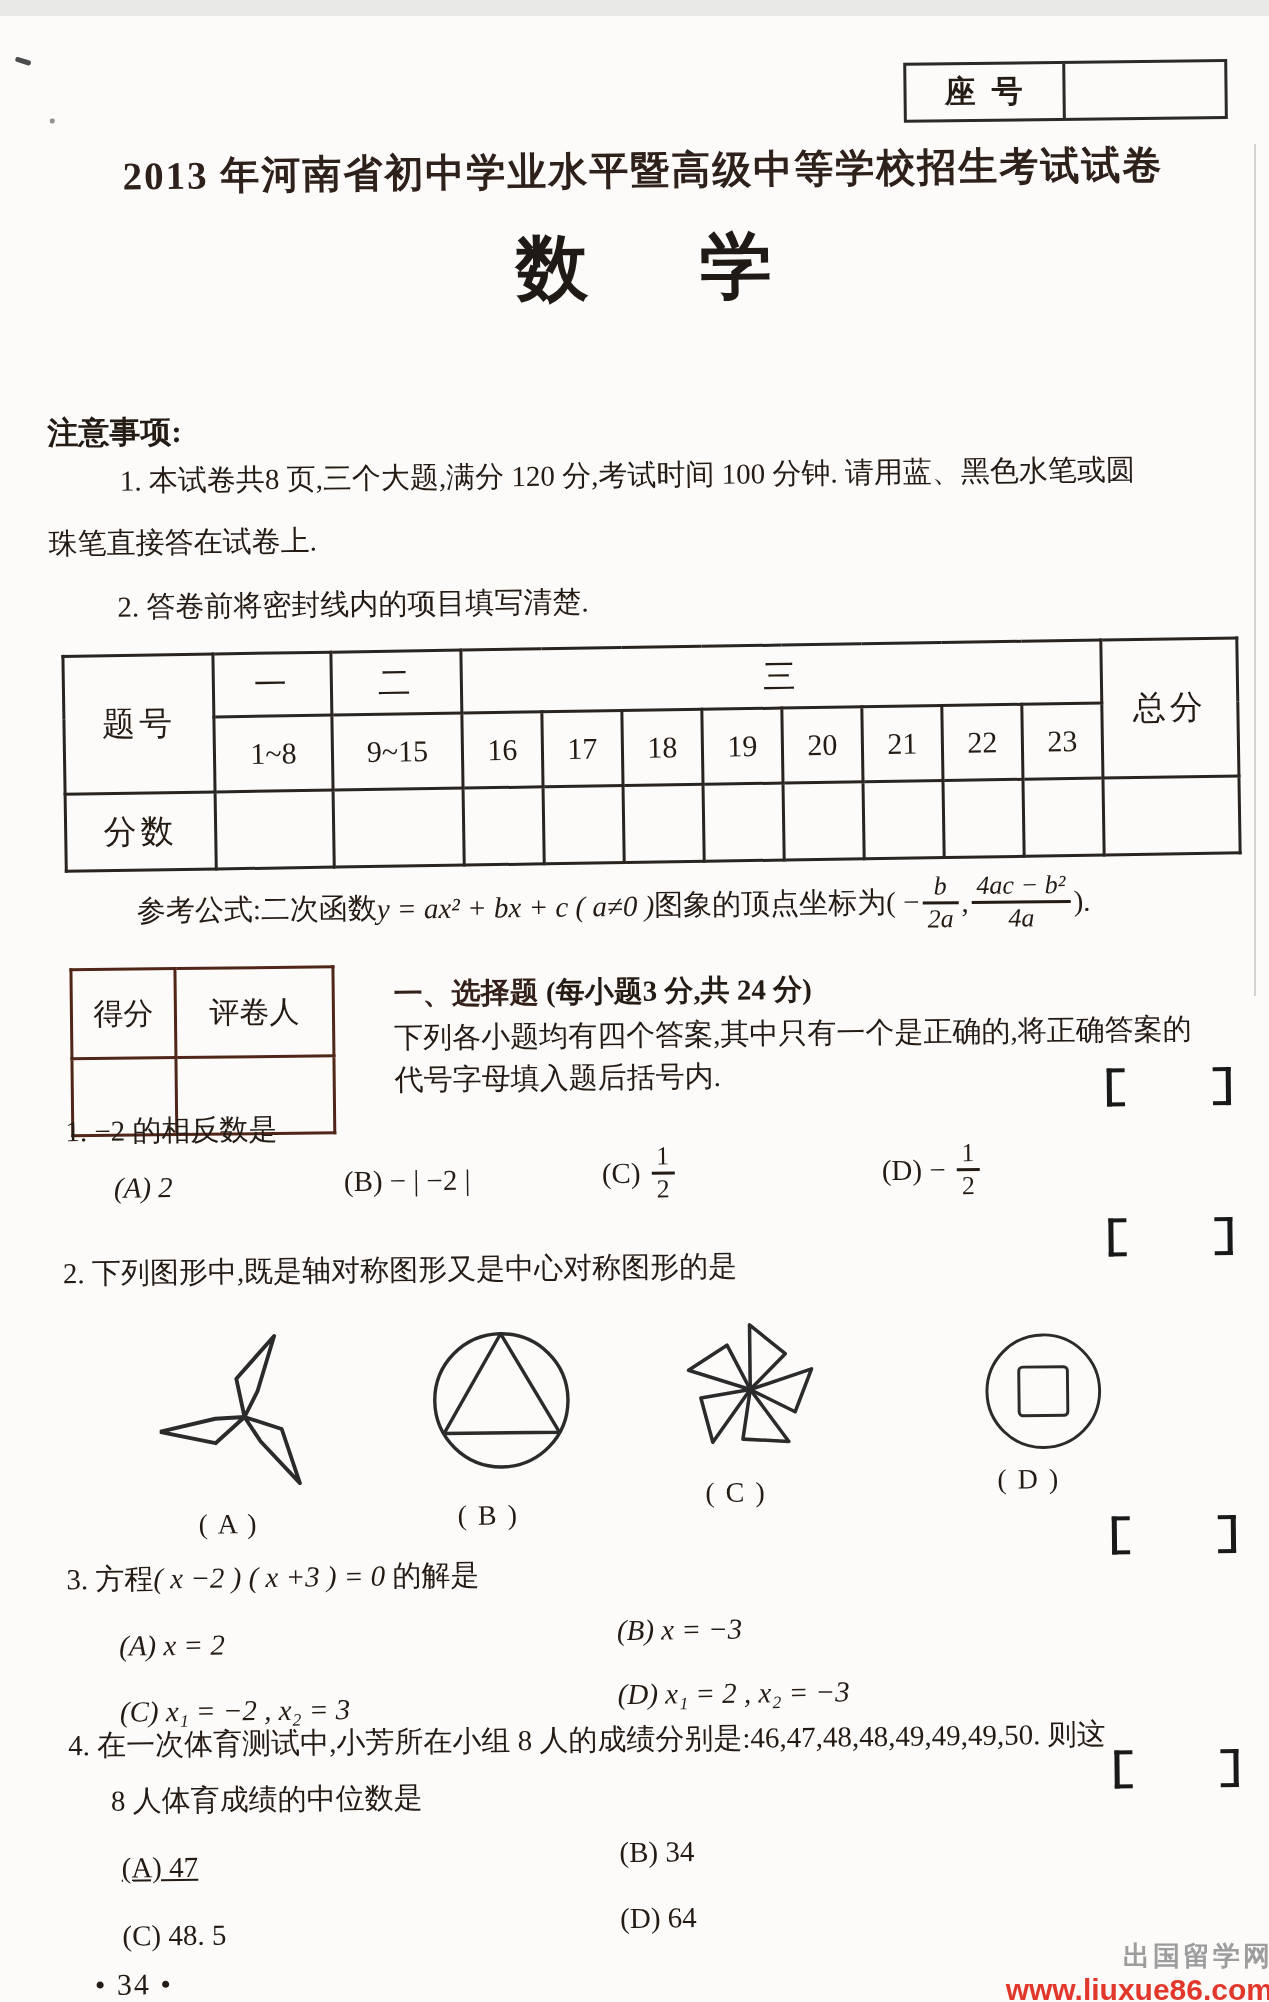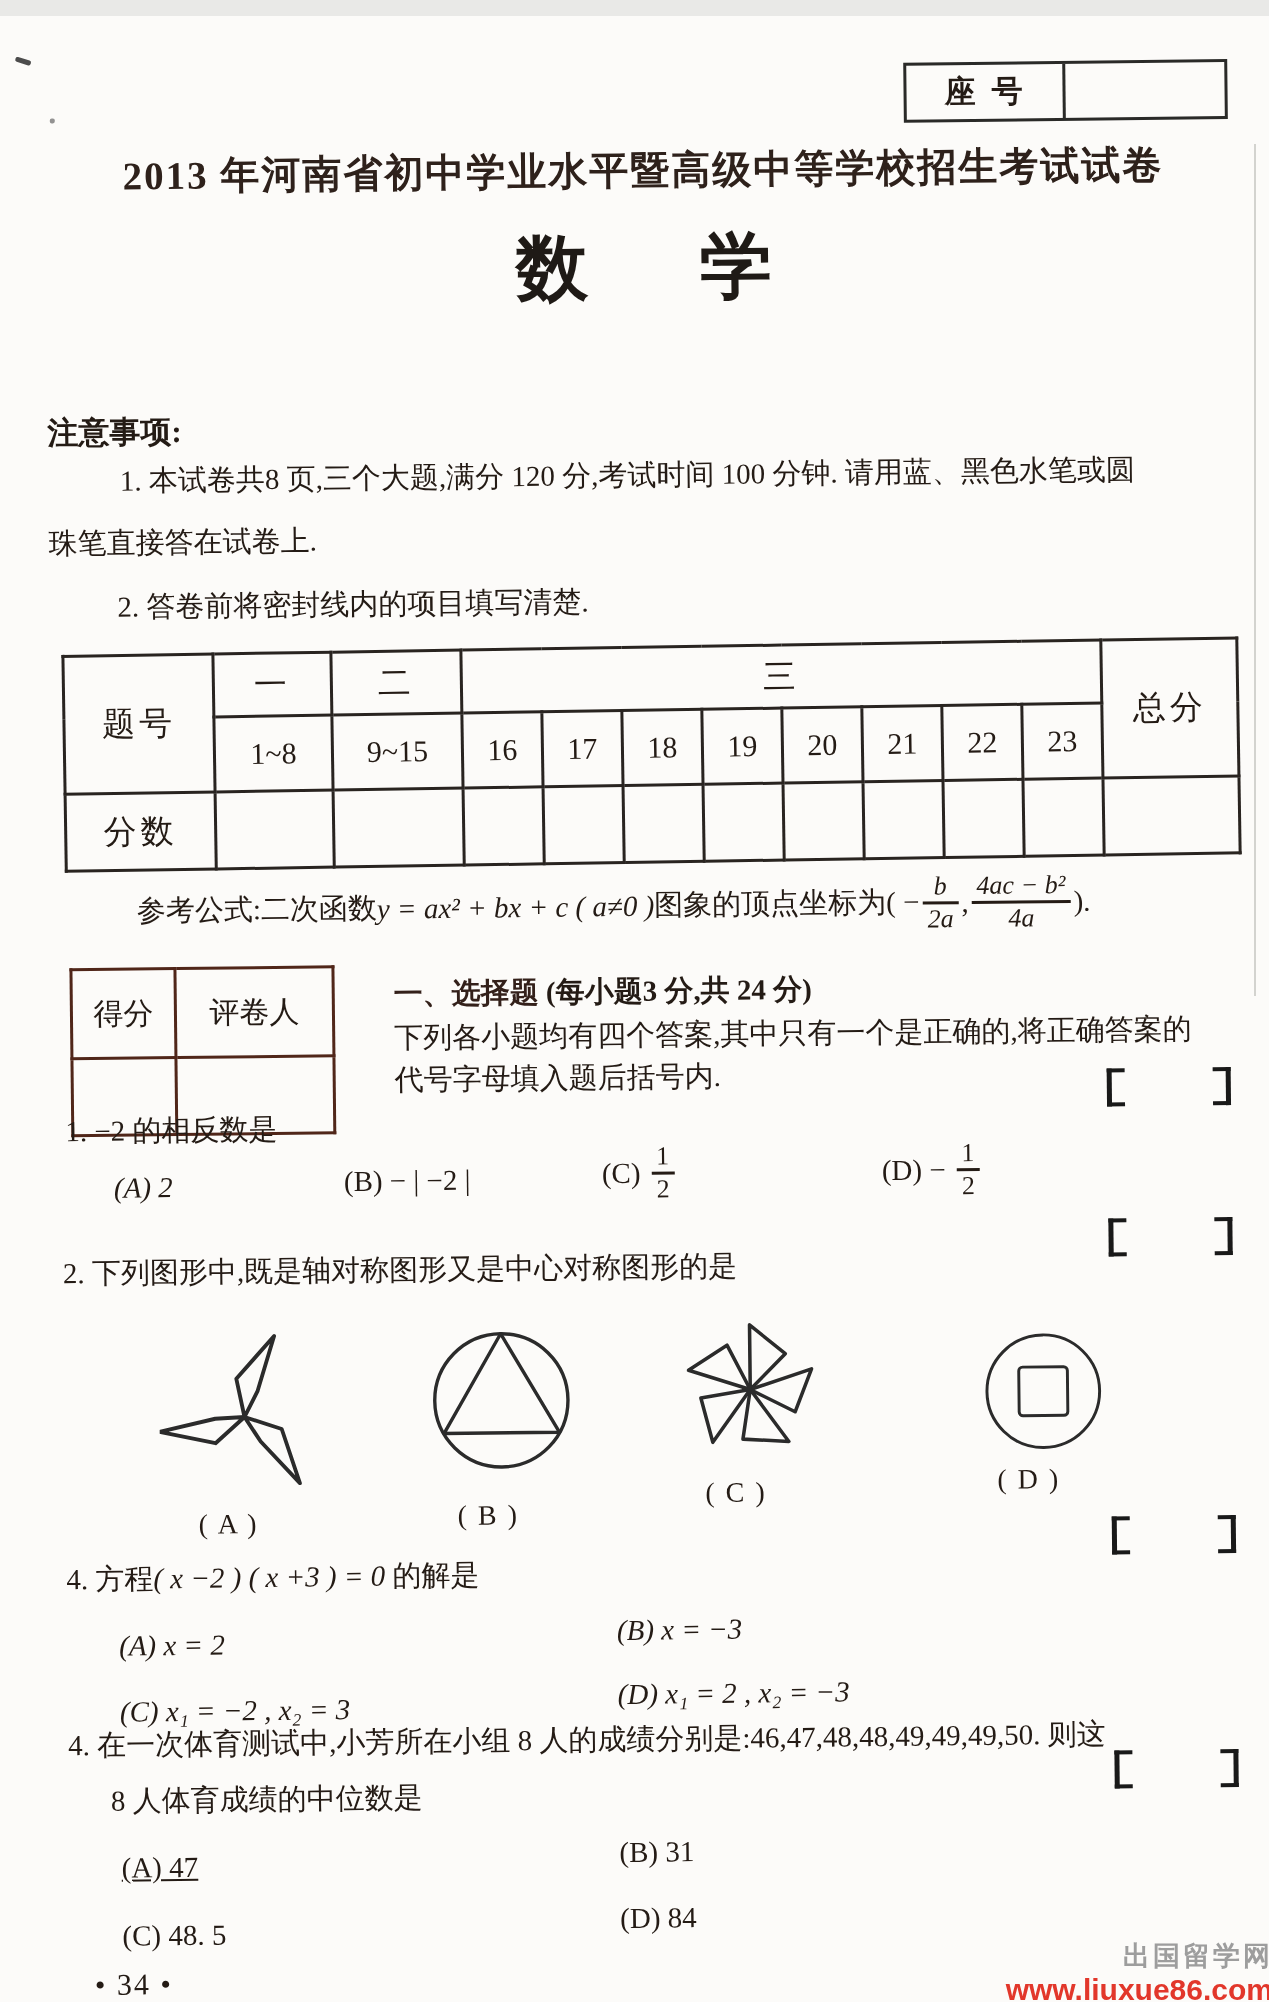--- a/index.html
+++ b/index.html
@@ -233,37 +233,37 @@
     <div class="abs fig-label" style="left:193px;top:1488px;">( A )</div>
     <div class="abs fig-label" style="left:452px;top:1482px;">( B )</div>
     <div class="abs fig-label" style="left:700px;top:1462px;">( C )</div>
     <div class="abs fig-label" style="left:992px;top:1452px;">( D )</div>
 
     <div class="abs brk" style="left:1106px;top:1506px;">
       <span class="b-open"></span>
       <span class="b-close"></span>
     </div>
     <div class="abs body-text" style="left:60px;top:1538px;">
-      <span>4. 方程</span><span class="math">( x −2 ) ( x +3 ) = 0</span><span> 的解是</span>
+      <span>3. 方程</span><span class="math">( x −2 ) ( x +3 ) = 0</span><span> 的解是</span>
     </div>
     <div class="abs body-text math" style="left:112px;top:1608px;">(A) x = 2</div>
     <div class="abs body-text math" style="left:610px;top:1598px;">(B) x = −3</div>
     <div class="abs body-text math" style="left:112px;top:1674px;">(C) x₁ = −2 , x₂ = 3</div>
     <div class="abs body-text math" style="left:610px;top:1662px;">(D) x₁ = 2 , x₂ = −3</div>
 
     <div class="abs body-text" style="left:60px;top:1704px;">4. 在一次体育测试中,小芳所在小组 8 人的成绩分别是:46,47,48,48,49,49,49,50. 则这</div>
     <div class="abs brk" style="left:1106px;top:1740px;">
       <span class="b-open"></span>
       <span class="b-close"></span>
     </div>
     <div class="abs body-text" style="left:102px;top:1760px;">8 人体育成绩的中位数是</div>
     <div class="abs body-text" style="left:112px;top:1830px;text-decoration:underline;">(A) 47</div>
-    <div class="abs body-text" style="left:610px;top:1820px;">(B) 31</div>
+    <div class="abs body-text" style="left:610px;top:1820px;">(B) 34</div>
     <div class="abs body-text" style="left:112px;top:1898px;">(C) 48. 5</div>
-    <div class="abs body-text" style="left:610px;top:1886px;">(D) 84</div>
+    <div class="abs body-text" style="left:610px;top:1886px;">(D) 64</div>
 
     <div class="abs page-num" style="left:84px;top:1946px;">• 34 •</div>
   </div>
 
   <div class="edge-line"></div>
 
   <div class="wm">
     <div class="wm-name">出国留学网</div>
     <div class="wm-url">www.liuxue86.com</div>
   </div>

